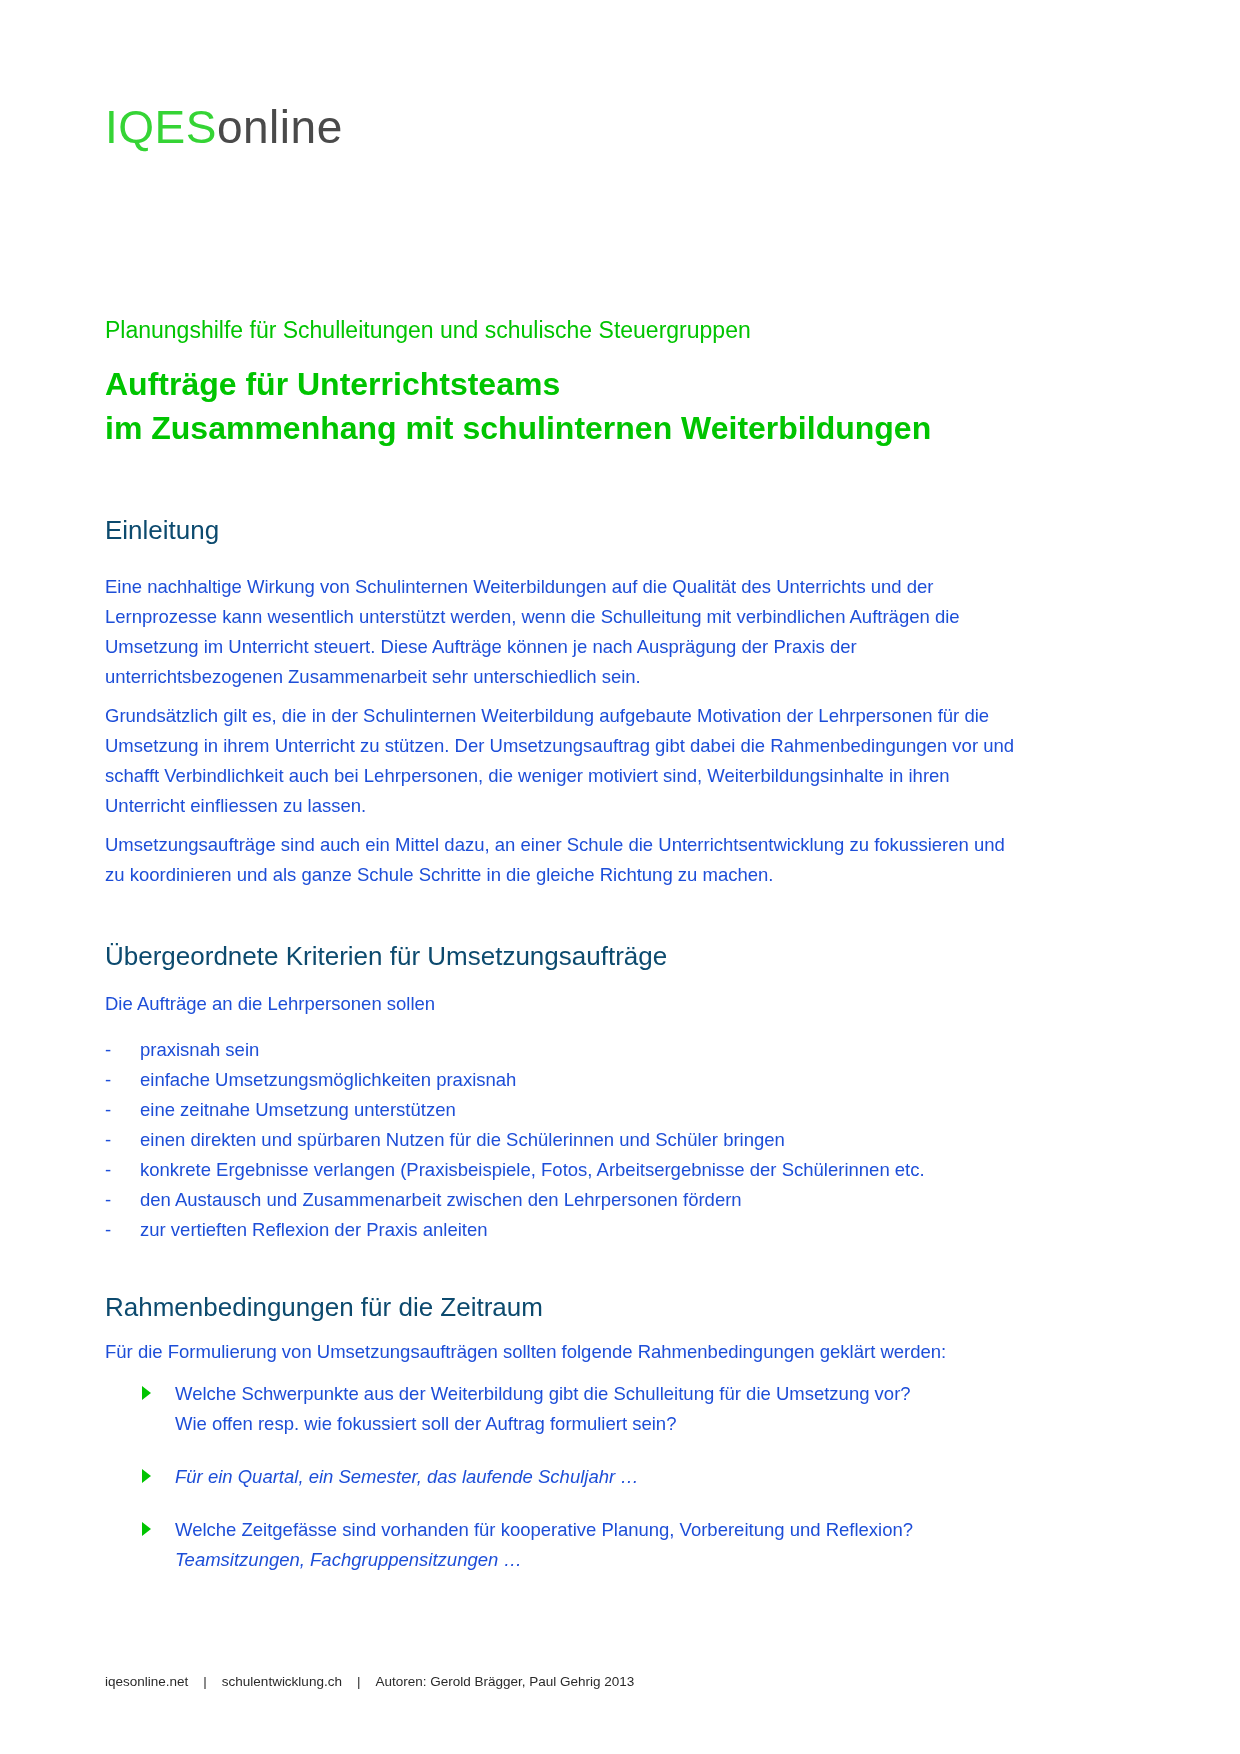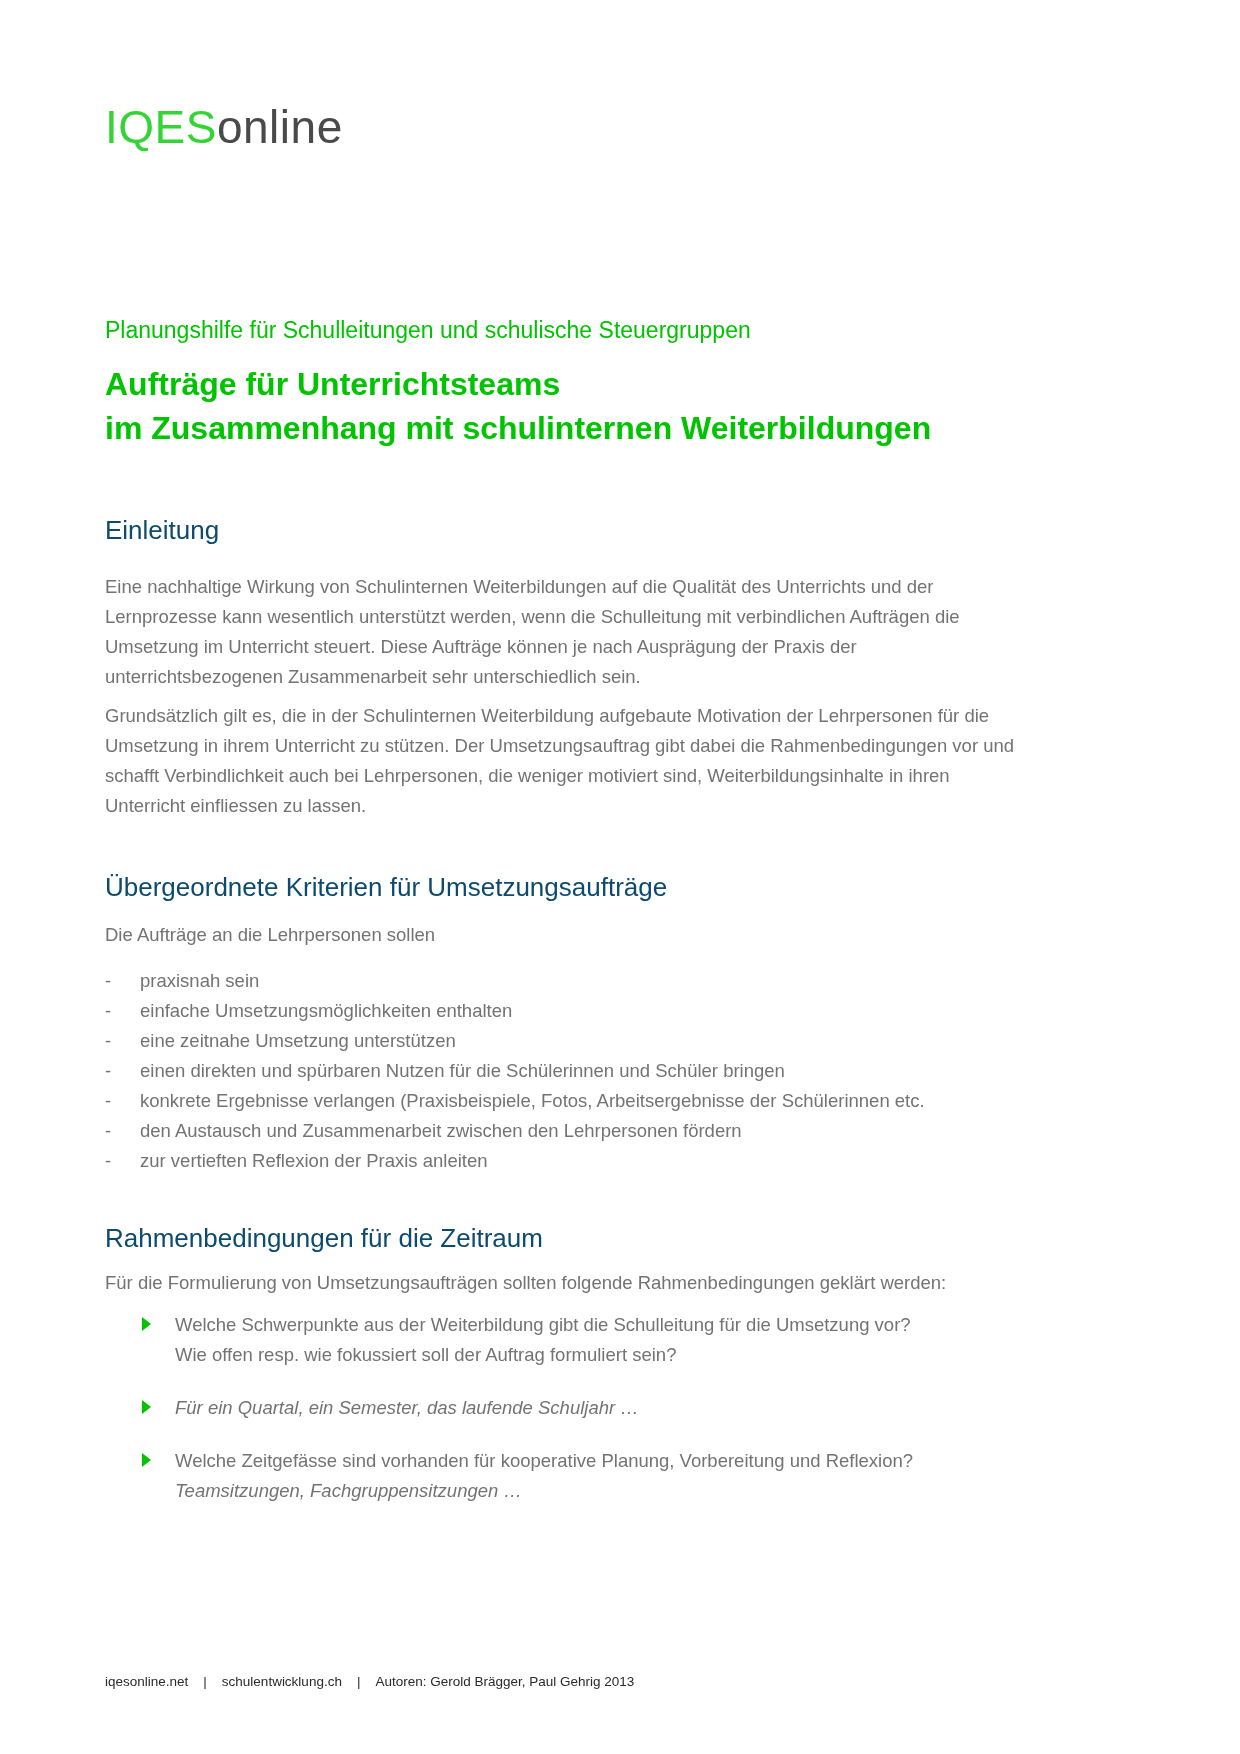--- a/index.html
+++ b/index.html
@@ -37,21 +37,21 @@
     font-size: 26px;
     line-height: 33px;
     font-weight: 400;
     color: #0c4a6e;
     margin: 0;
   }
   h2.einleitung-h { margin: 64px 0 25px 0; }
   h2.kriterien-h  { margin: 50px 0 16px 0; }
   h2.rahmen-h     { margin: 46px 0 13px 0; }
 
-  .body-text { font-size: 18.5px; line-height: 30px; color: #737373; }
+  .body-text { font-size: 18.5px; line-height: 30px; color: #1d4ed8; }
   p.para { margin: 0 0 9px 0; }
   p.para:last-child { margin-bottom: 0; }
 
   ul.dash-list { list-style: none; margin: 0; padding: 0; }
   ul.dash-list li { display: flex; align-items: flex-start; }
   ul.dash-list .dash { width: 35px; flex: 0 0 35px; }
   ul.dash-list .dash-text { flex: 1; }
 
   ul.arrow-list { list-style: none; margin: 12px 0 0 0; padding: 0; }
   ul.arrow-list li { display: flex; align-items: flex-start; margin-bottom: 23px; }
@@ -90,33 +90,34 @@
 
   <div class="doc-title">
     <div>Aufträge für Unterrichtsteams</div>
     <div>im Zusammenhang mit schulinternen Weiterbildungen</div>
   </div>
 
   <h2 class="section-heading einleitung-h">Einleitung</h2>
   <div class="body-text">
     <p class="para">Eine nachhaltige Wirkung von Schulinternen Weiterbildungen auf die Qualität des Unterrichts und der Lernprozesse kann wesentlich unterstützt werden, wenn die Schulleitung mit verbindlichen Aufträgen die Umsetzung im Unterricht steuert. Diese Aufträge können je nach Ausprägung der Praxis der unterrichtsbezogenen Zusammenarbeit sehr unterschiedlich sein.</p>
     <p class="para">Grundsätzlich gilt es, die in der Schulinternen Weiterbildung aufgebaute Motivation der Lehrpersonen für die Umsetzung in ihrem Unterricht zu stützen. Der Umsetzungsauftrag gibt dabei die Rahmenbedingungen vor und schafft Verbindlichkeit auch bei Lehrpersonen, die weniger motiviert sind, Weiterbildungsinhalte in ihren Unterricht einfliessen zu lassen.</p>
+    <p class="para">Umsetzungsaufträge sind auch ein Mittel dazu, an einer Schule die Unterrichtsentwicklung zu fokussieren und zu koordinieren und als ganze Schule Schritte in die gleiche Richtung zu machen.</p>
   </div>
 
   <h2 class="section-heading kriterien-h">Übergeordnete Kriterien für Umsetzungsaufträge</h2>
   <div class="body-text">
     <p class="para" style="margin-bottom:16px;">Die Aufträge an die Lehrpersonen sollen</p>
     <ul class="dash-list">
       <li>
         <span class="dash">-</span>
         <span class="dash-text">praxisnah sein</span>
       </li>
       <li>
         <span class="dash">-</span>
-        <span class="dash-text">einfache Umsetzungsmöglichkeiten enthalten</span>
+        <span class="dash-text">einfache Umsetzungsmöglichkeiten praxisnah</span>
       </li>
       <li>
         <span class="dash">-</span>
         <span class="dash-text">eine zeitnahe Umsetzung unterstützen</span>
       </li>
       <li>
         <span class="dash">-</span>
         <span class="dash-text">einen direkten und spürbaren Nutzen für die Schülerinnen und Schüler bringen</span>
       </li>
       <li>

